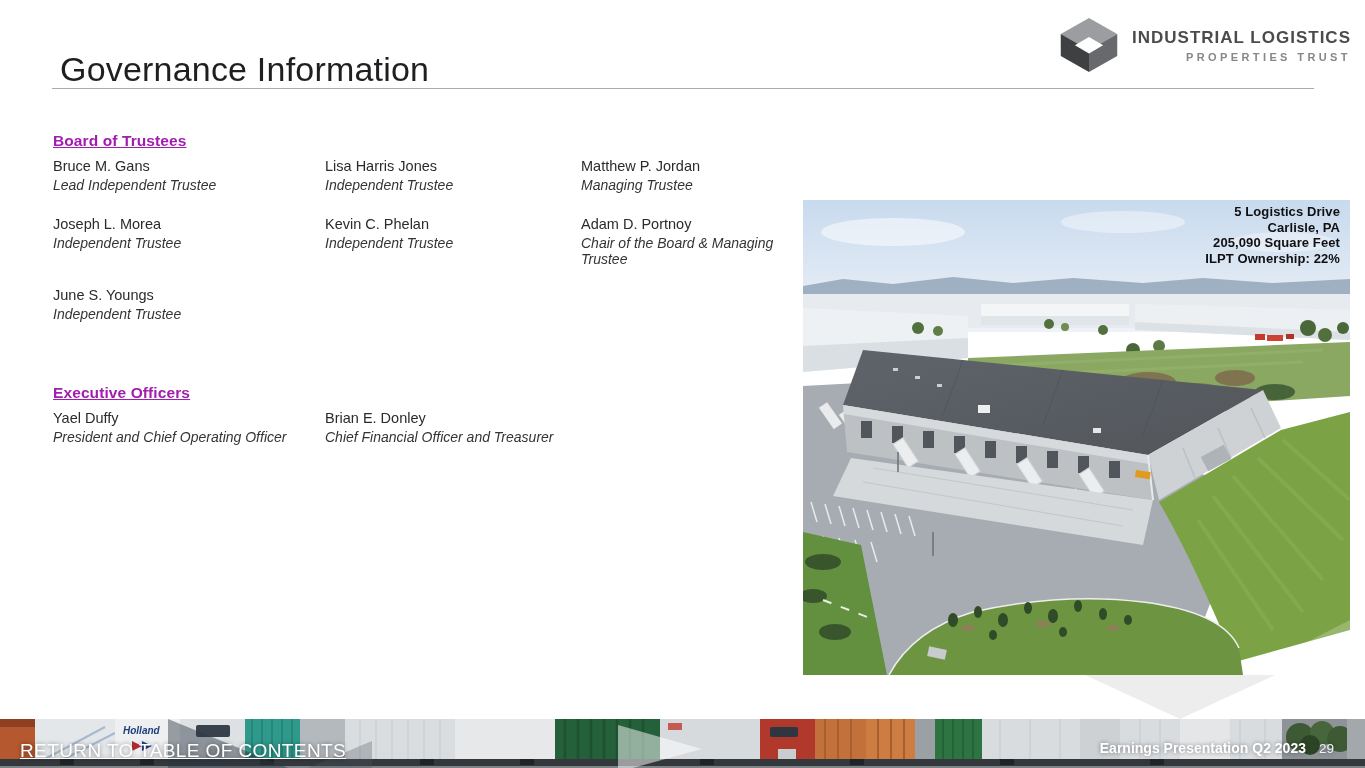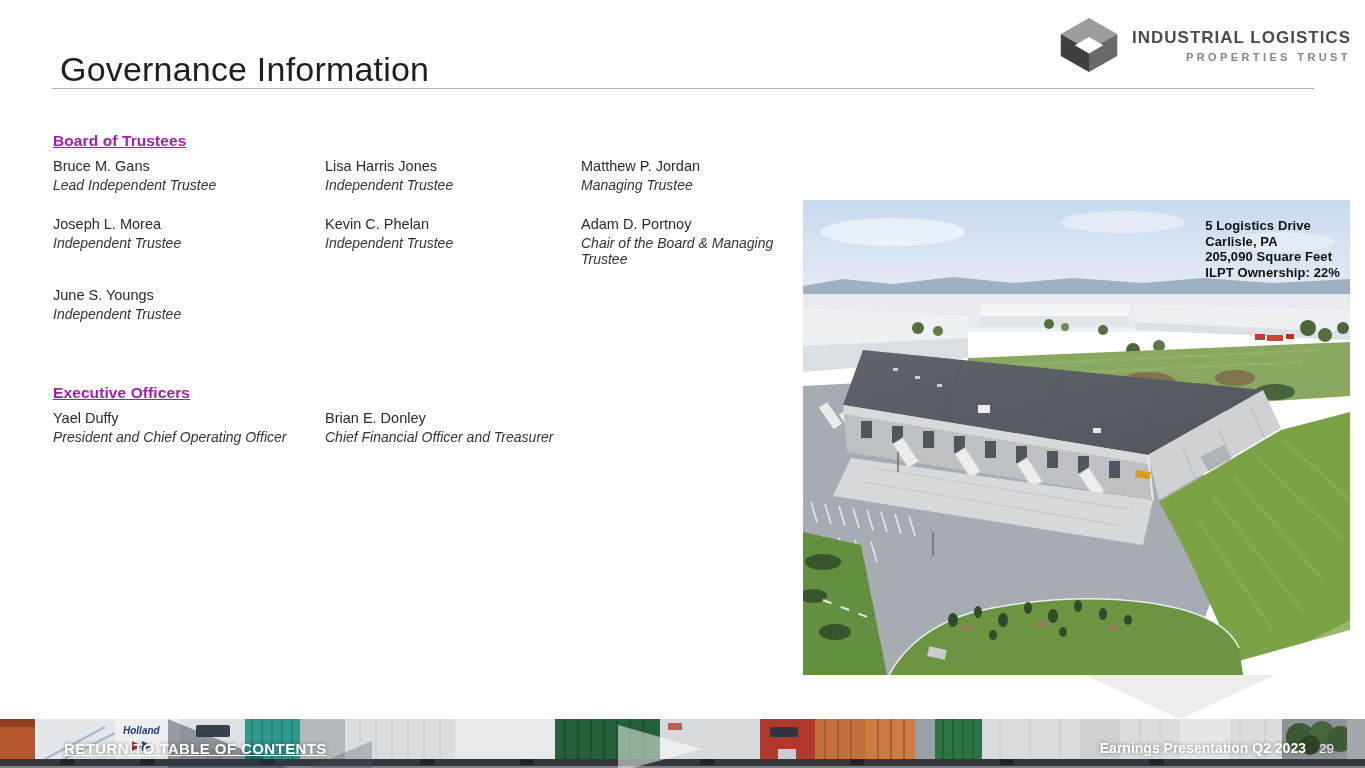--- a/index.html
+++ b/index.html
@@ -22,37 +22,36 @@
     position:absolute;margin:0;font-size:15.5px;font-weight:bold;color:#a21caf;
     text-decoration:underline;letter-spacing:.1px;
   }
   .person{position:absolute;width:262px;}
   .p-name{font-size:14.5px;color:#2b2b2c;line-height:21px;}
   .p-title{font-size:14px;font-style:italic;color:#333436;line-height:15.5px;margin-top:1px;}
   
   .photo{position:absolute;left:803px;top:200px;width:547px;height:475px;overflow:hidden;}
   .photo svg{display:block;}
   .photo-caption{
-    position:absolute;top:18px;right:10px;text-align:left;
+    position:absolute;top:4px;right:10px;text-align:right;
     font-size:13px;font-weight:bold;color:#101012;line-height:15.5px;letter-spacing:.1px;
   }
   
   .watermark-chevron{
     position:absolute;left:1085px;top:675px;width:190px;height:44px;background:#ededed;
     -webkit-clip-path:polygon(0 0,100% 0,50% 100%);clip-path:polygon(0 0,100% 0,50% 100%);
     z-index:1;
   }
   
   .footer{position:absolute;left:0;bottom:0;width:1365px;height:49px;z-index:3;overflow:hidden;}
   .footer svg{display:block;}
   .toc-link{
-    position:absolute;left:20px;top:21px;color:#ffffff;font-size:15px;font-weight:bold;
+    position:absolute;left:20px;top:21px;color:#ffffff;font-size:19px;font-weight:normal;
     letter-spacing:.4px;text-decoration:underline;cursor:pointer;
     text-shadow:0 0 4px rgba(0,0,0,.45);
-    margin-left:44px;
   }
   .footer-right{position:absolute;right:31px;top:21px;display:flex;align-items:baseline;gap:13px;}
   .footer-label{color:#ffffff;font-size:14px;font-weight:bold;text-shadow:0 0 4px rgba(0,0,0,.45);}
   .footer-page{color:#f1f2f3;font-size:13.5px;text-shadow:0 0 4px rgba(0,0,0,.45);}
 </style>
 </head>
 <body>
 
 <div class="slide">
 

